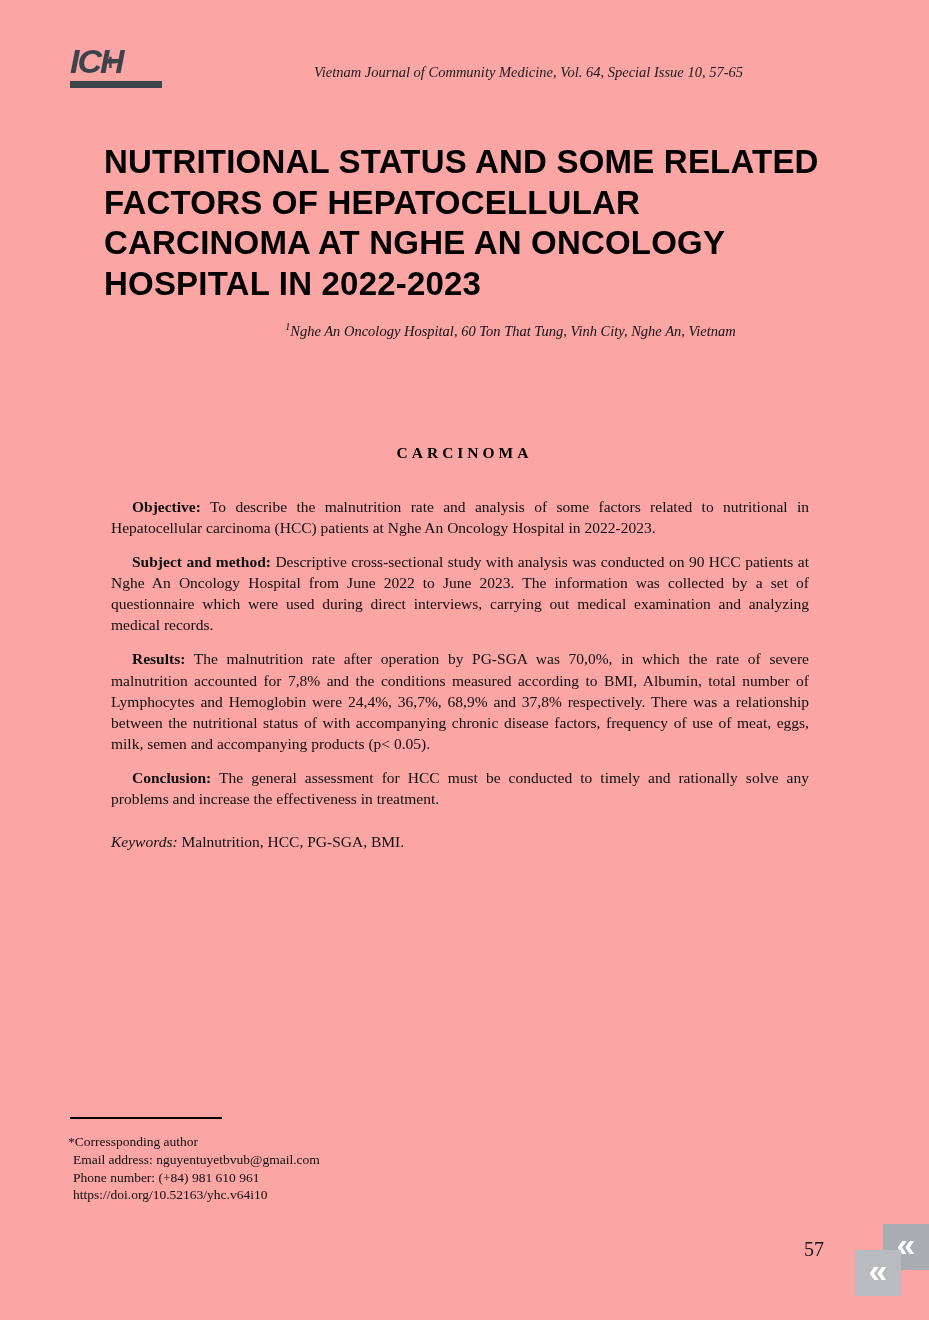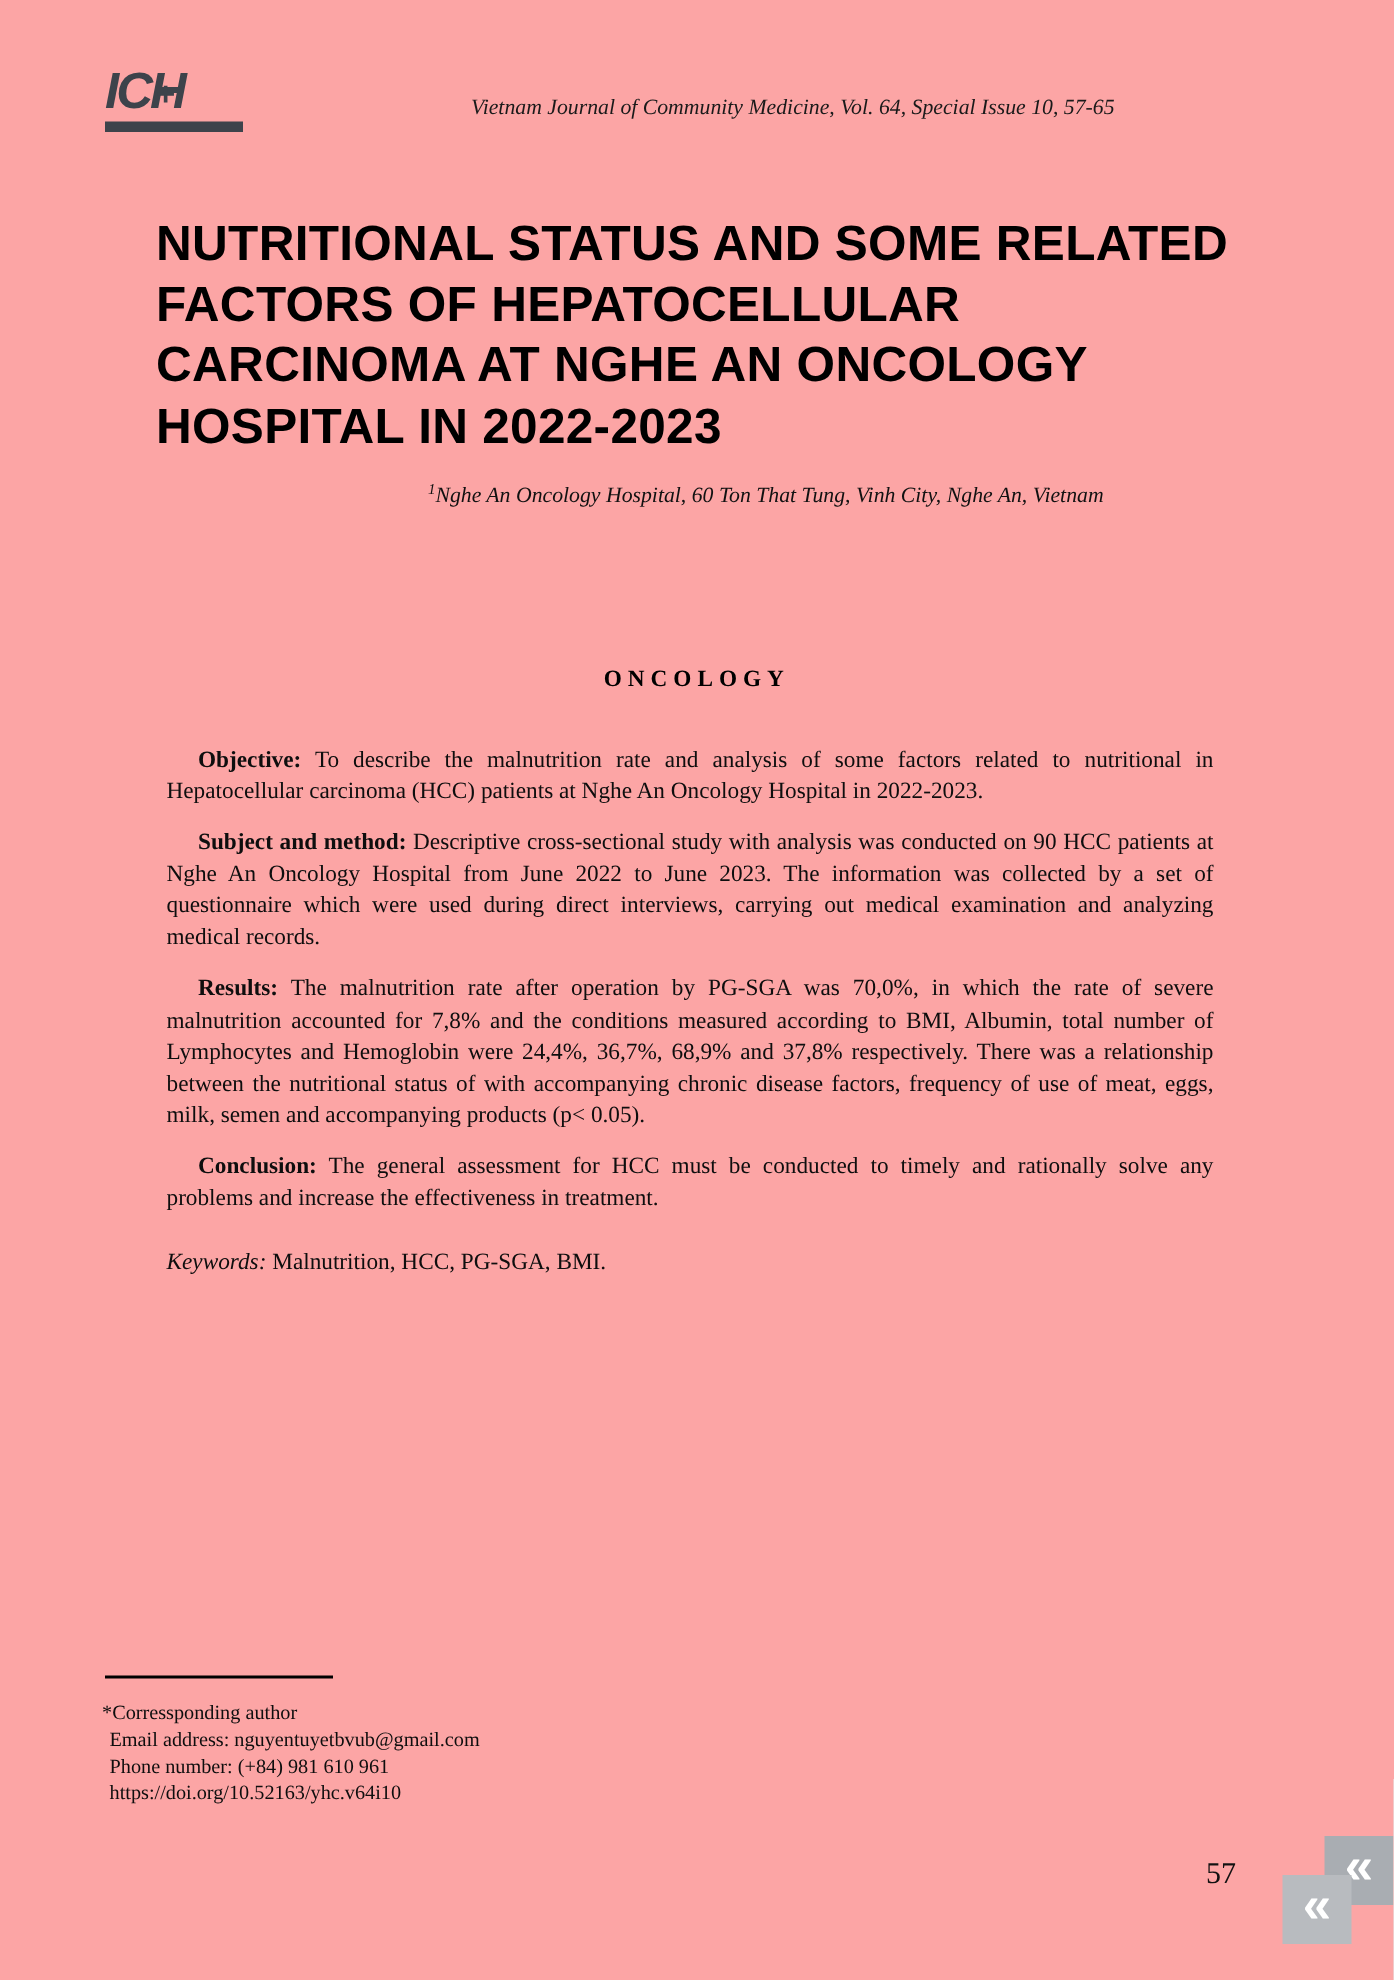--- a/index.html
+++ b/index.html
@@ -220,21 +220,21 @@
   <div class="journal-line">Vietnam Journal of Community Medicine, Vol. 64, Special Issue 10, 57-65</div>
 
   <h1 class="title">NUTRITIONAL STATUS AND SOME RELATED FACTORS OF HEPATOCELLULAR CARCINOMA AT NGHE AN ONCOLOGY HOSPITAL IN 2022-2023</h1>
 
 
   <div class="affiliations">
     <div><sup>1</sup><span>Nghe An Oncology Hospital, 60 Ton That Tung, Vinh City, Nghe An, Vietnam</span></div>
   </div>
 
 
-  <div class="abstract-heading">ONCOLOGY</div>
+  <div class="abstract-heading">CARCINOMA</div>
 
   <div class="abstract-body">
     <p>
       <span class="lead-bold">Objective:</span><span> To describe the malnutrition rate and analysis of some factors related to nutritional in Hepatocellular carcinoma (HCC) patients at Nghe An Oncology Hospital in 2022-2023.</span>
     </p>
     <p>
       <span class="lead-bold">Subject and method:</span><span> Descriptive cross-sectional study with analysis was conducted on 90 HCC patients at Nghe An Oncology Hospital from June 2022 to June 2023. The information was collected by a set of questionnaire which were used during direct interviews, carrying out medical examination and analyzing medical records.</span>
     </p>
     <p>
       <span class="lead-bold">Results:</span><span> The malnutrition rate after operation by PG-SGA was 70,0%, in which the rate of severe malnutrition accounted for 7,8% and the conditions measured according to BMI, Albumin, total number of Lymphocytes and Hemoglobin were 24,4%, 36,7%, 68,9% and 37,8% respectively. There was a relationship between the nutritional status of with accompanying chronic disease factors, frequency of use of meat, eggs, milk, semen and accompanying products (p&lt; 0.05).</span>

